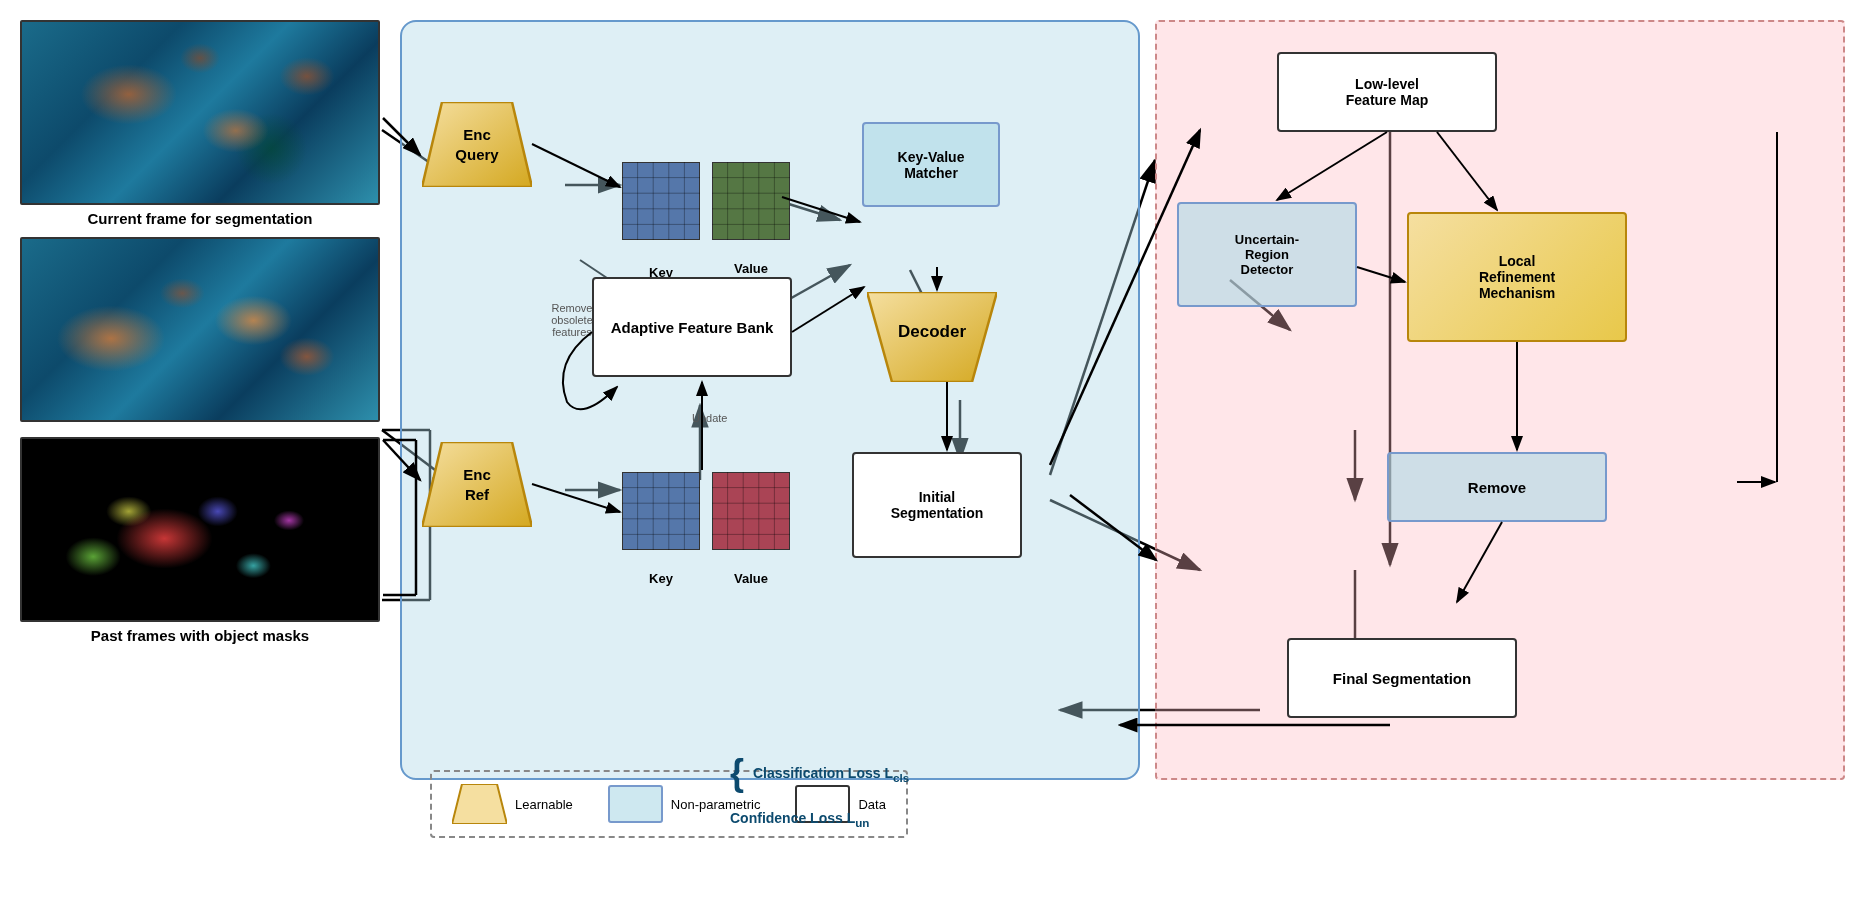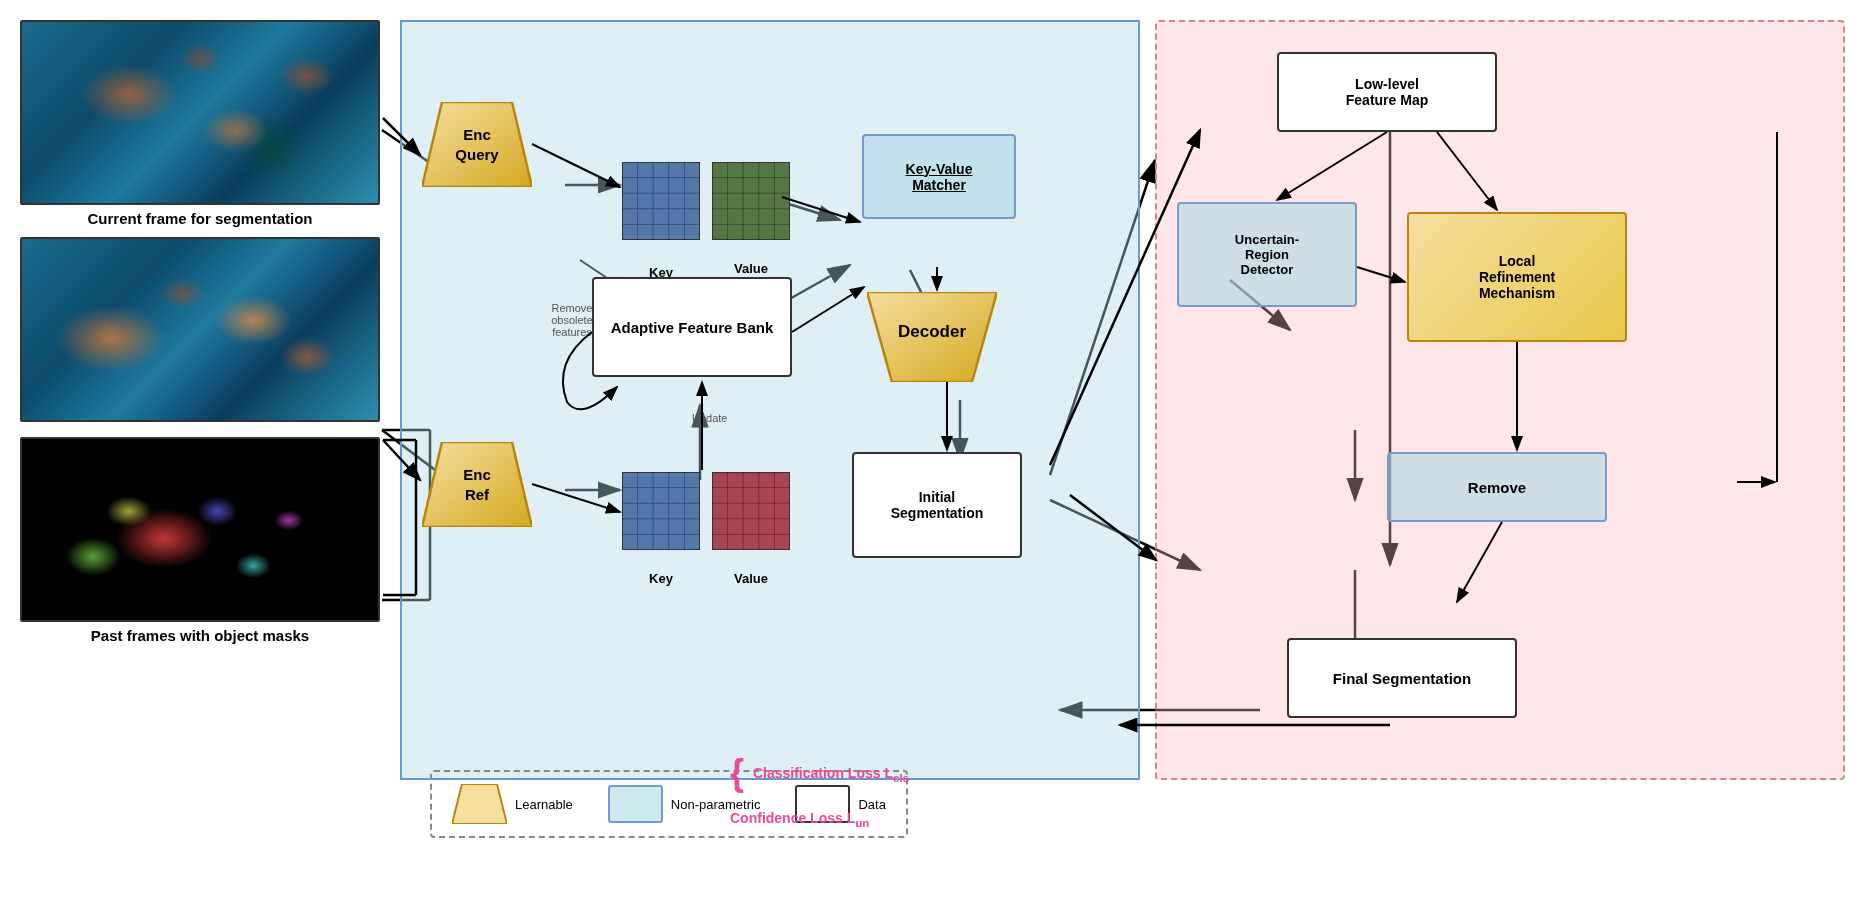--- a/index.html
+++ b/index.html
@@ -112,21 +112,21 @@
 
     
     .main-panel {
       position: absolute;
       left: 400px;
       top: 20px;
       width: 740px;
       height: 760px;
       background: rgba(173, 216, 230, 0.4);
       border: 2px solid #6699cc;
-      border-radius: 0;
+      border-radius: 16px;
       padding: 20px;
     }
 
     
     .right-panel {
       position: absolute;
       left: 1155px;
       top: 20px;
       width: 690px;
       height: 760px;
@@ -182,24 +182,23 @@
 
     .adaptive-bank {
       left: 190px;
       top: 255px;
       width: 200px;
       height: 100px;
     }
 
     .key-value-matcher {
       left: 460px;
-      top: 112px;
-      width: 154px;
+      top: 100px;
+      width: 138px;
       height: 85px;
-      text-decoration: underline;
     }
 
     .initial-seg {
       left: 450px;
       top: 430px;
       width: 170px;
       height: 106px;
     }
 
     .legend-item {
@@ -574,21 +573,21 @@
     <div class="legend-item">
       <div style="width:55px; height:38px; background:rgba(173,216,230,0.6); border:2px solid #7799cc; border-radius:3px;"></div>
       <span style="font-size:13px;">Non-parametric</span>
     </div>
     <div class="legend-item">
       <div style="width:55px; height:38px; background:#fff; border:2px solid #333; border-radius:3px;"></div>
       <span style="font-size:13px;">Data</span>
     </div>
   </div>
 
-  <div style="position:absolute; bottom:65px; left:730px; font-size:14px; font-weight:bold; color:#ec4899; line-height:1.8;">
+  <div style="position:absolute; bottom:65px; left:730px; font-size:14px; font-weight:bold; color:#0c4a6e; line-height:1.8;">
     <span style="font-size:36px; vertical-align:middle; margin-right:5px;">{</span>
     <span>
       <span>Classification Loss L<sub>cls</sub></span><br>
       <span>Confidence Loss L<sub>un</sub></span>
     </span>
   </div>
 
 </div>
 
 </body></html>

